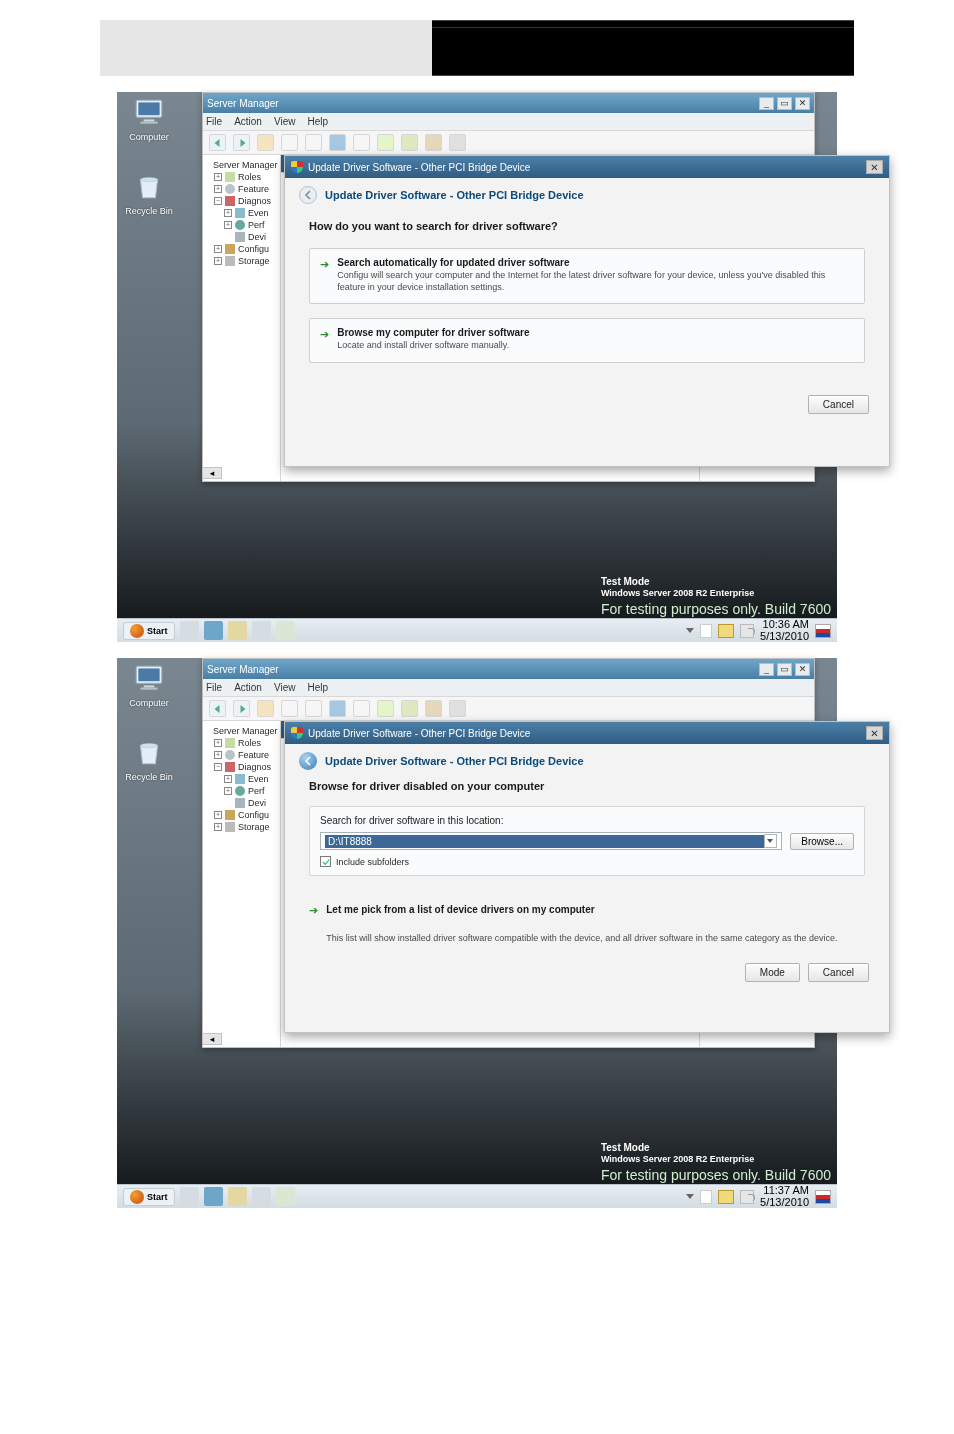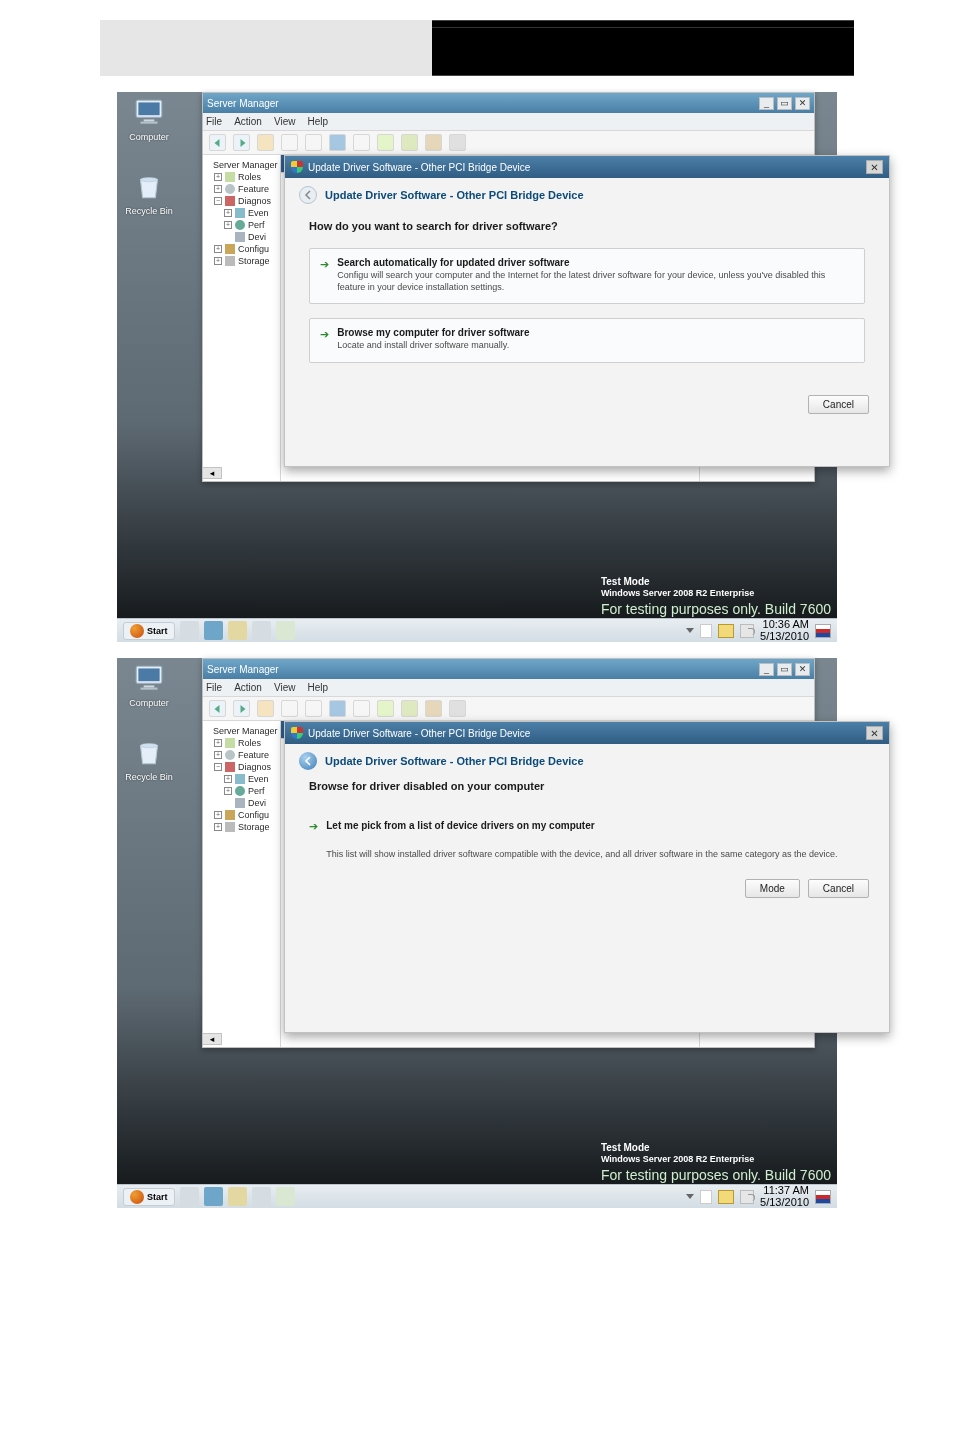--- a/index.html
+++ b/index.html
@@ -430,20 +430,42 @@
       <div class="w-sub">
         <div class="back-blue">
           <svg viewBox="0 0 10 10">
               <path d="M7 1 L3 5 L7 9" stroke="#fff" stroke-width="1.6" fill="none"></path>
             </svg>
         </div>
         <span class="w-h1">Update Driver Software - Other PCI Bridge Device</span>
       </div>
       <div class="w-body" style="padding-top:10px">
         <div class="w-q" style="margin-bottom:14px">Browse for driver disabled on your computer</div>
+        <div style="border:1px solid #d5d5d5; border-radius:2px; padding:8px 10px 8px; background:#fafbfc;">
+          <div class="w-label">Search for driver software in this location:</div>
+          <div class="w-browse-row">
+            <div class="w-path">
+              <input value="D:\IT8888" style="">
+              <div class="dd">
+                  <svg width="8" height="8" viewBox="0 0 8 8">
+                    <path d="M1 2 L4 6 L7 2 Z" fill="#555"></path>
+                  </svg>
+                </div>
+            </div>
+            <button class="w-browse-btn">Browse...</button>
+          </div>
+          <div class="chk-row">
+            <span class="chk">
+                <svg viewBox="0 0 10 10">
+                  <path d="M1 5 L4 8 L9 2" stroke="#2c7" stroke-width="1.6" fill="none"></path>
+                </svg>
+              </span>
+            <span>Include subfolders</span>
+          </div>
+        </div>
         <div class="w-link-opt">
           <div class="w-link-row">
             <span class="arrow">➔</span>
             <div>
               <div class="t">Let me pick from a list of device drivers on my computer</div>
               <div class="d">This list will show installed driver software compatible with the device, and all driver software in the same category as the device.</div>
             </div>
           </div>
         </div>
       </div>

